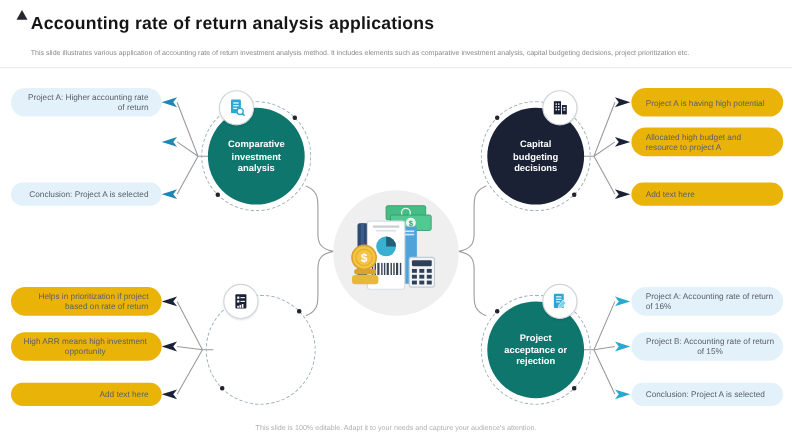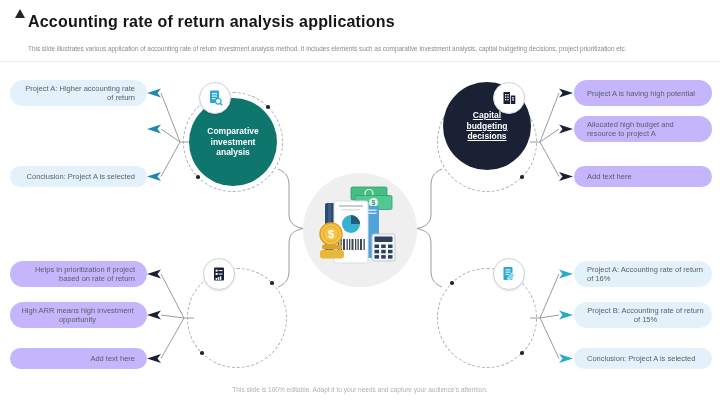--- a/index.html
+++ b/index.html
@@ -16,21 +16,21 @@
 
   
   svg.connectors { position:absolute; left:0; top:0; z-index:1; }
 
   
   .pill { position:absolute; box-sizing:border-box; border-radius:13px; display:flex; align-items:center;
           font-size:7.5px; line-height:9px; color:#5a6068; z-index:2; }
   .p-left  { left:10px;  width:137px; justify-content:flex-end; text-align:right; padding:0 12px 0 10px; }
   .p-right { left:574px; width:138px; text-align:left; padding:0 8px 0 13px; }
   .blue { background:#e3f2fa; }
-  .gray { background:#c4b5fd; }
+  .gray { background:#eab308; }
   .t1 { top:80px;  height:26px; }
   .t2 { top:116px; height:26px; }
   .t3 { top:166px; height:21px; }
   .b1 { top:261px; height:26px; }
   .b2 { top:302px; height:26px;text-align:center; }
   .b3 { top:348px; height:21px; }
 
   
   .ring { position:absolute; width:100px; height:100px; border-radius:50%; border:1.2px dashed #a3b2ba; box-sizing:border-box; z-index:2; }
   .bigcircle { position:absolute; width:88px; height:88px; border-radius:50%; display:flex; align-items:center; justify-content:center;
@@ -119,21 +119,21 @@
       <rect x="4" y="1.5" width="9" height="12.5" rx="1" fill="#2aa7d4"></rect>
       <rect x="6" y="4" width="5" height="1.2" fill="#fff" opacity=".9"></rect>
       <rect x="6" y="6.5" width="5" height="1.2" fill="#fff" opacity=".9"></rect>
       <rect x="6" y="9" width="3.5" height="1.2" fill="#fff" opacity=".9"></rect>
       <circle cx="12.3" cy="12.3" r="2.8" fill="#fff" stroke="#2aa7d4" stroke-width="1.2"></circle>
       <line x1="14.3" y1="14.3" x2="16.3" y2="16.3" stroke="#2aa7d4" stroke-width="1.4"></line>
     </svg>
   </div>
 
   <div class="ring" style="left:437px; top:92px;"></div>
-  <div class="bigcircle navy" style="left:443px; top:82px;text-decoration:underline;">
+  <div class="bigcircle navy" style="left:443px; top:98px;">
     <span>Capital budgeting decisions</span>
   </div>
   <div class="dot" style="left:450px; top:105px;"></div>
   <div class="dot" style="left:520px; top:175px;"></div>
   <div class="icon-bubble" style="left:493px; top:82px;">
     <svg width="18" height="18" viewBox="0 0 18 18">
       <rect x="3.5" y="3" width="6.5" height="12" fill="#1a2135"></rect>
       <rect x="5" y="5" width="1.3" height="1.3" fill="#fff"></rect>
         <rect x="7.3" y="5" width="1.3" height="1.3" fill="#fff"></rect>
       <rect x="5" y="7.5" width="1.3" height="1.3" fill="#fff"></rect>
@@ -156,20 +156,23 @@
       <rect x="8.6" y="5.1" width="4" height="1" fill="#fff"></rect>
       <rect x="5.6" y="8" width="2" height="2" fill="#fff"></rect>
       <rect x="8.6" y="8.5" width="4" height="1" fill="#fff"></rect>
       <rect x="5.6" y="13" width="1.5" height="1.8" fill="#fff"></rect>
       <rect x="7.7" y="12.2" width="1.5" height="2.6" fill="#fff"></rect>
       <rect x="9.8" y="11.4" width="1.5" height="3.4" fill="#fff"></rect>
     </svg>
   </div>
 
   <div class="ring" style="left:437px; top:268px;"></div>
+  <div class="bigcircle cyan" style="left:443px; top:274px;">
+    <span>Project acceptance or rejection</span>
+  </div>
   <div class="dot" style="left:450px; top:281px;"></div>
   <div class="dot" style="left:520px; top:351px;"></div>
   <div class="icon-bubble" style="left:493px; top:258px;">
     <svg width="18" height="18" viewBox="0 0 18 18">
       <rect x="3.5" y="2" width="9" height="13" rx="1" fill="#2aa7d4"></rect>
       <rect x="5.5" y="4.3" width="5" height="1.1" fill="#fff" opacity=".9"></rect>
       <rect x="5.5" y="6.6" width="5" height="1.1" fill="#fff" opacity=".9"></rect>
       <rect x="5.5" y="8.9" width="3.5" height="1.1" fill="#fff" opacity=".9"></rect>
       <polygon points="11.8,7.8 14.6,10.6 10.4,14.8 7.6,15.2 8,12.4" fill="#7fd2ea" stroke="#fff" stroke-width="0.6"></polygon>
     </svg>

